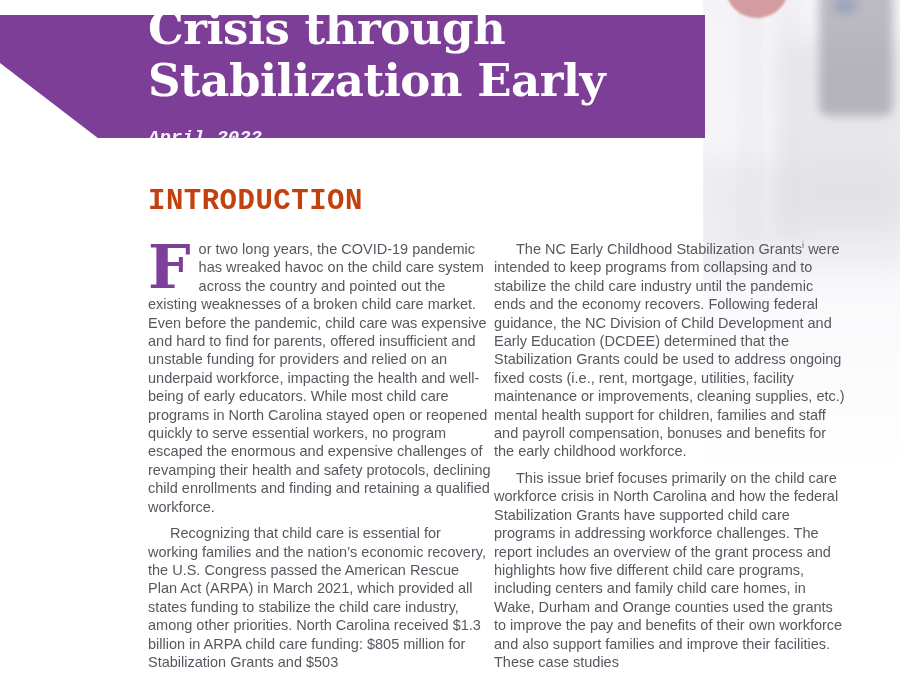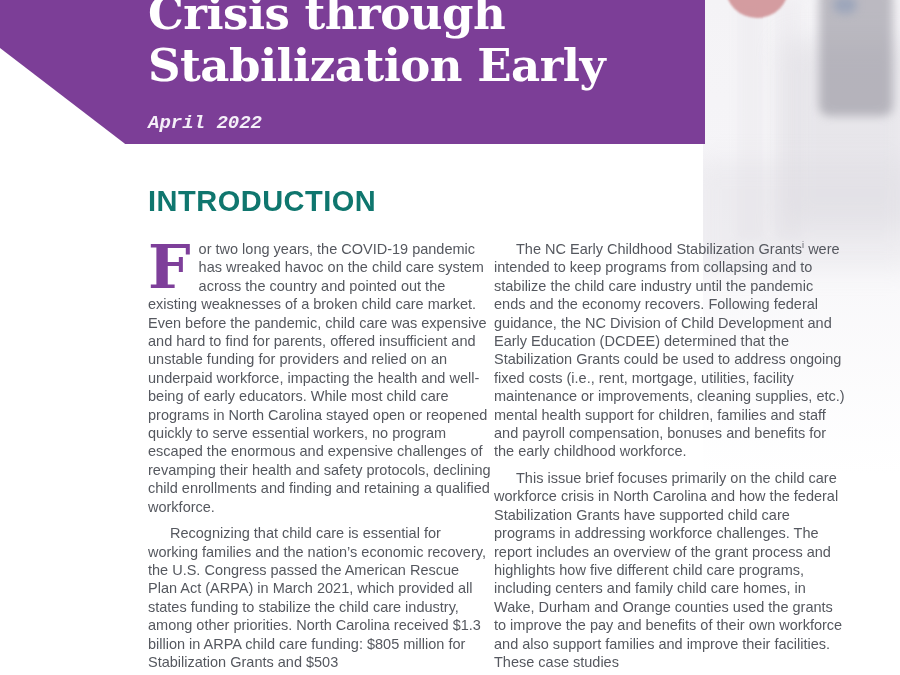--- a/index.html
+++ b/index.html
@@ -43,21 +43,21 @@
     position: absolute; left: -10px; top: 160px; width: 220px; height: 110px;
     background: #dcdae0; opacity: 0.35; filter: blur(12px);
   }
   .shadow-blob {
     position: absolute; left: 80px; top: 40px; width: 130px; height: 190px;
     background: #c9c7cf; opacity: 0.3; filter: blur(14px);
   }
 
   
   .banner {
-    position: absolute; left: 0; top: 0; width: 705px; height: 144px;
+    position: absolute; left: 0; top: 15px; width: 705px; height: 123px;
     background: #7c3e97;
     clip-path: polygon(0 0, 705px 0, 705px 163px, 150px 163px, 0 48px);
     overflow: hidden;
   }
   .banner-title {
     position: absolute; left: 148px; top: -12px;
     font-family: "DejaVu Serif", "Liberation Serif", serif;
     font-weight: 700;
     font-size: 45px; line-height: 52px;
     color: #ffffff;
@@ -67,25 +67,25 @@
     position: absolute; left: 148px; top: 112px;
     font-family: Liberation Mono, monospace;
     font-style: italic; font-weight: 600;
     font-size: 19px;
     color: #f4eff8;
   }
 
   
   .section-heading {
     position: absolute; left: 148px; top: 185px;
-    font-family: Liberation Sans, sans-serif;
+    font-family: Liberation Mono, monospace;
     font-weight: 700;
     font-size: 29px;
     letter-spacing: 0.5px;
-    color: #0f766e;
+    color: #c2410c;
   }
   .col { position: absolute; top: 240px; color: #55585f;
     font-size: 14.5px; line-height: 18.4px; text-align: left; }
   .col-left  { left: 148px; width: 344px; }
   .col-right { left: 494px; width: 353px; }
   .col p { margin: 0 0 8px 0; }
   .col p.indent { text-indent: 22px; }
   .dropcap {
     float: left;
     font-family: "DejaVu Serif", "Liberation Serif", serif;

